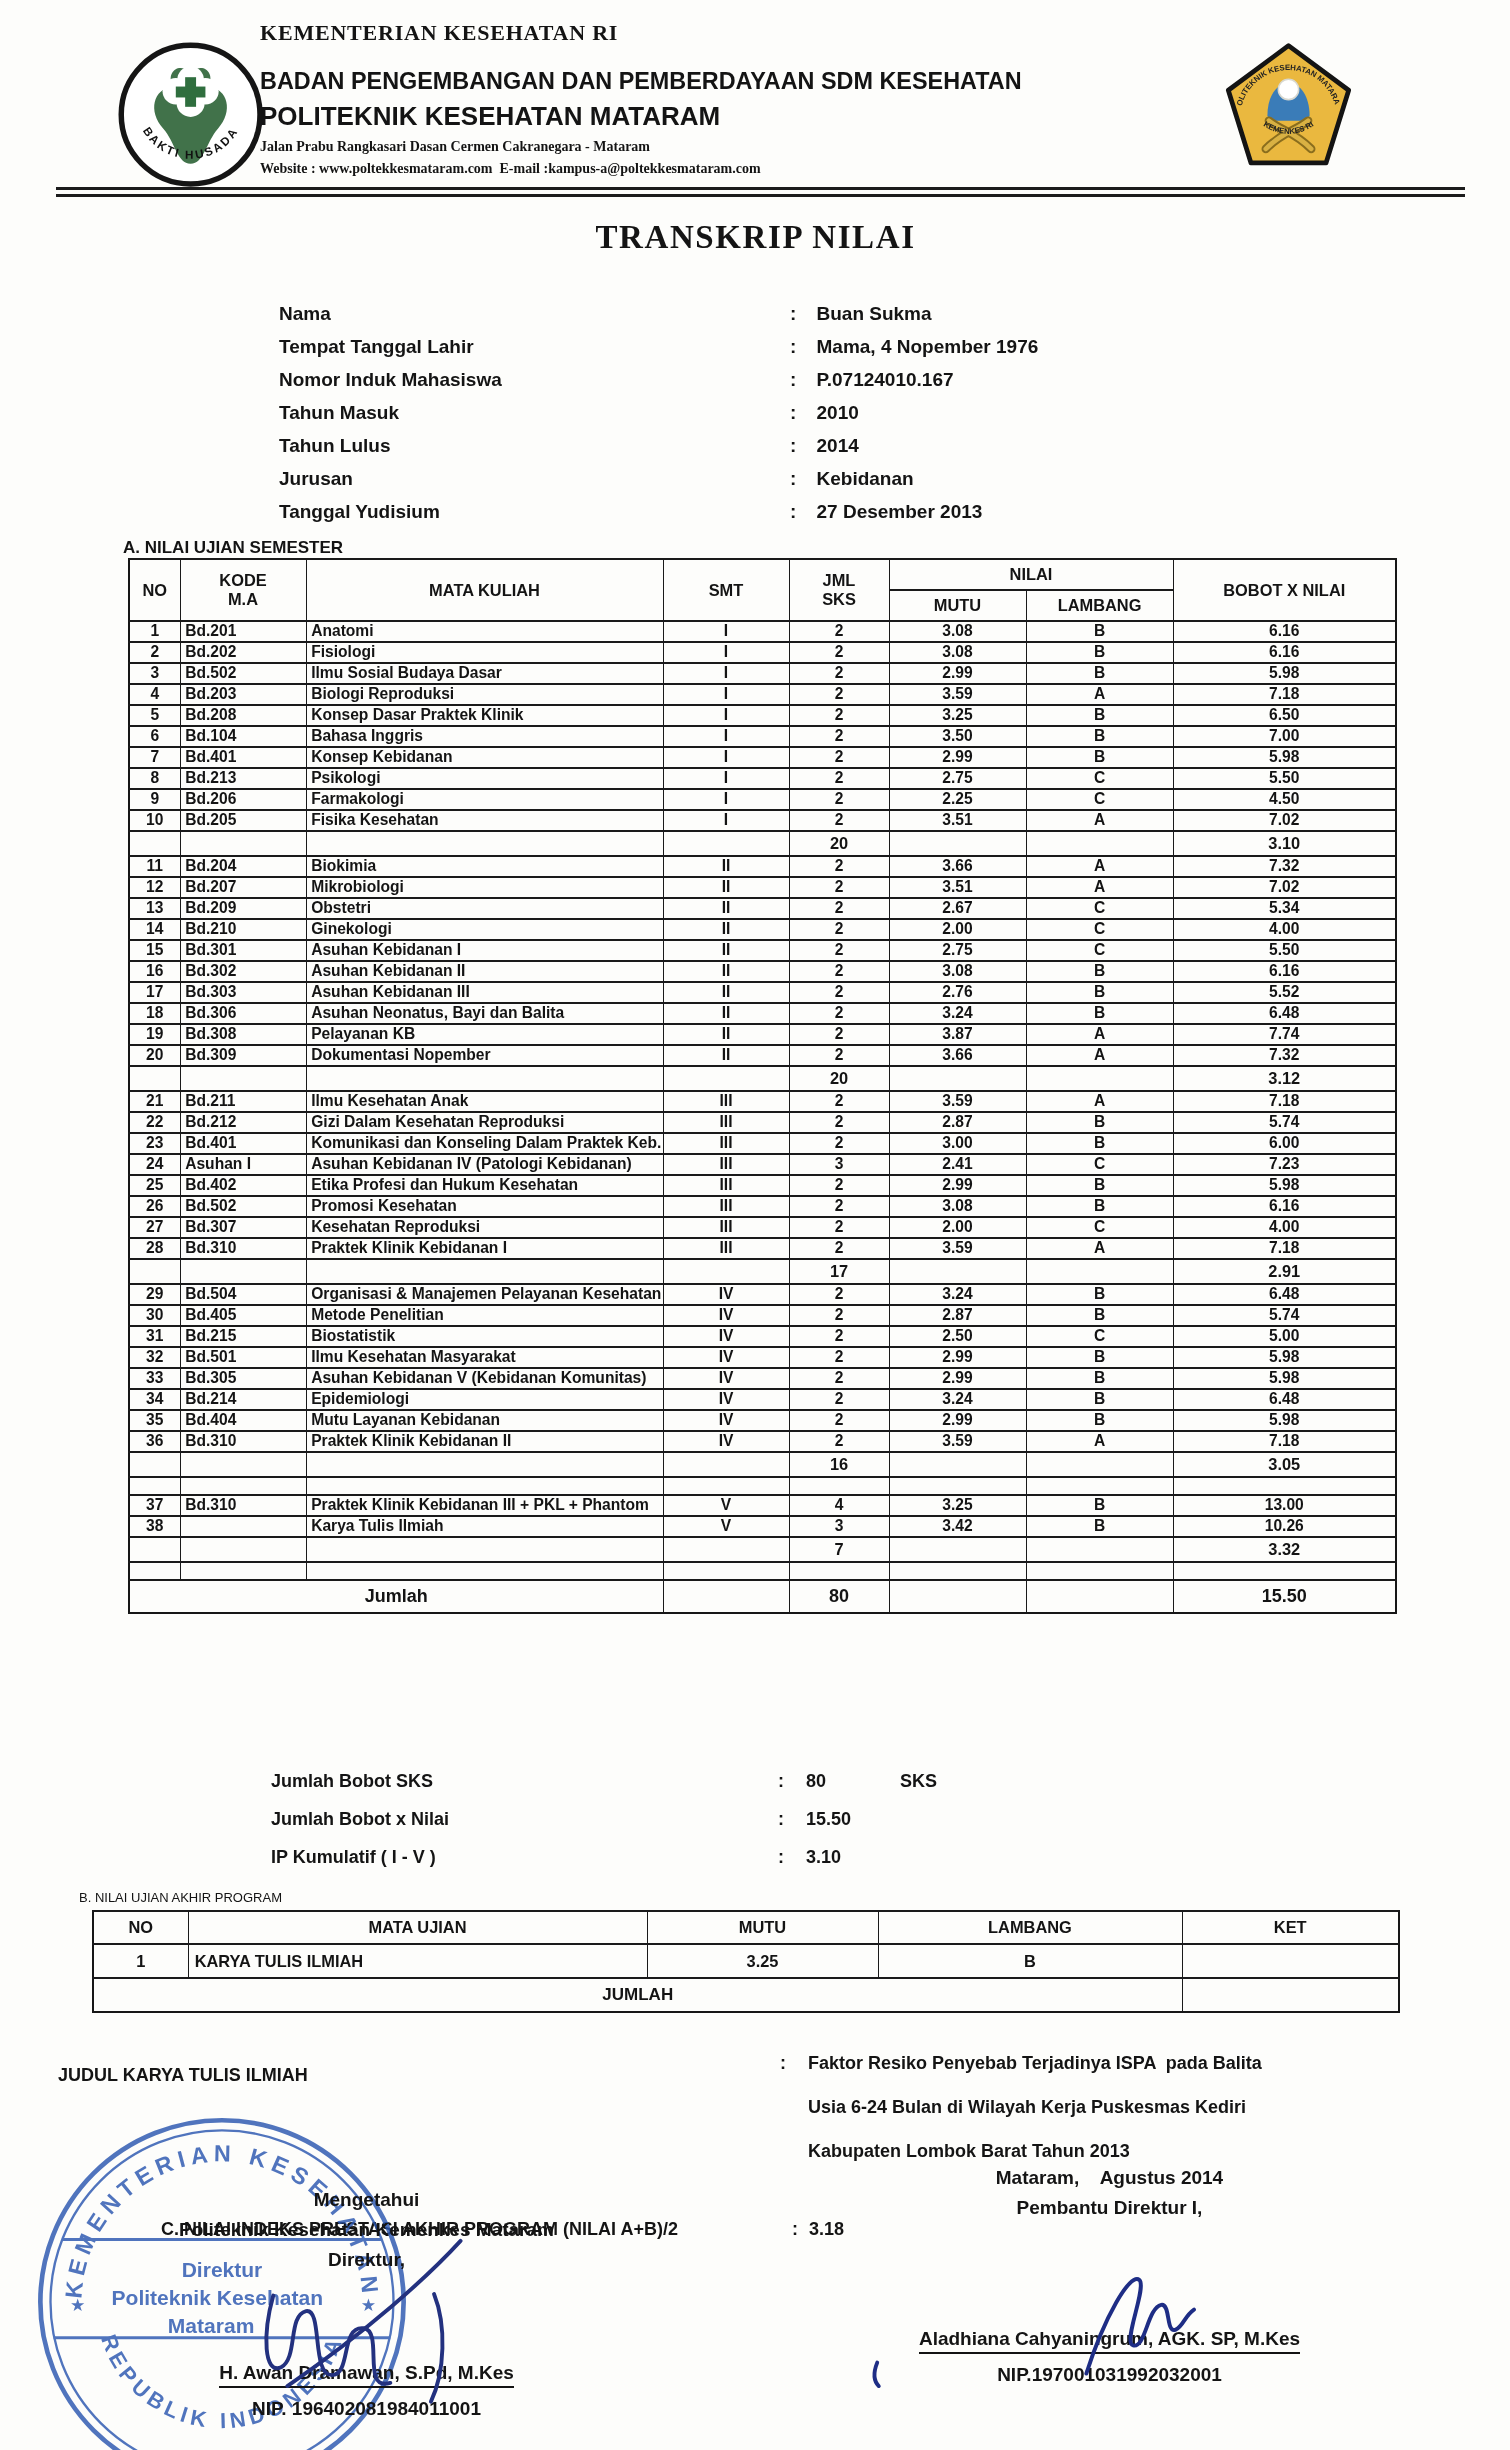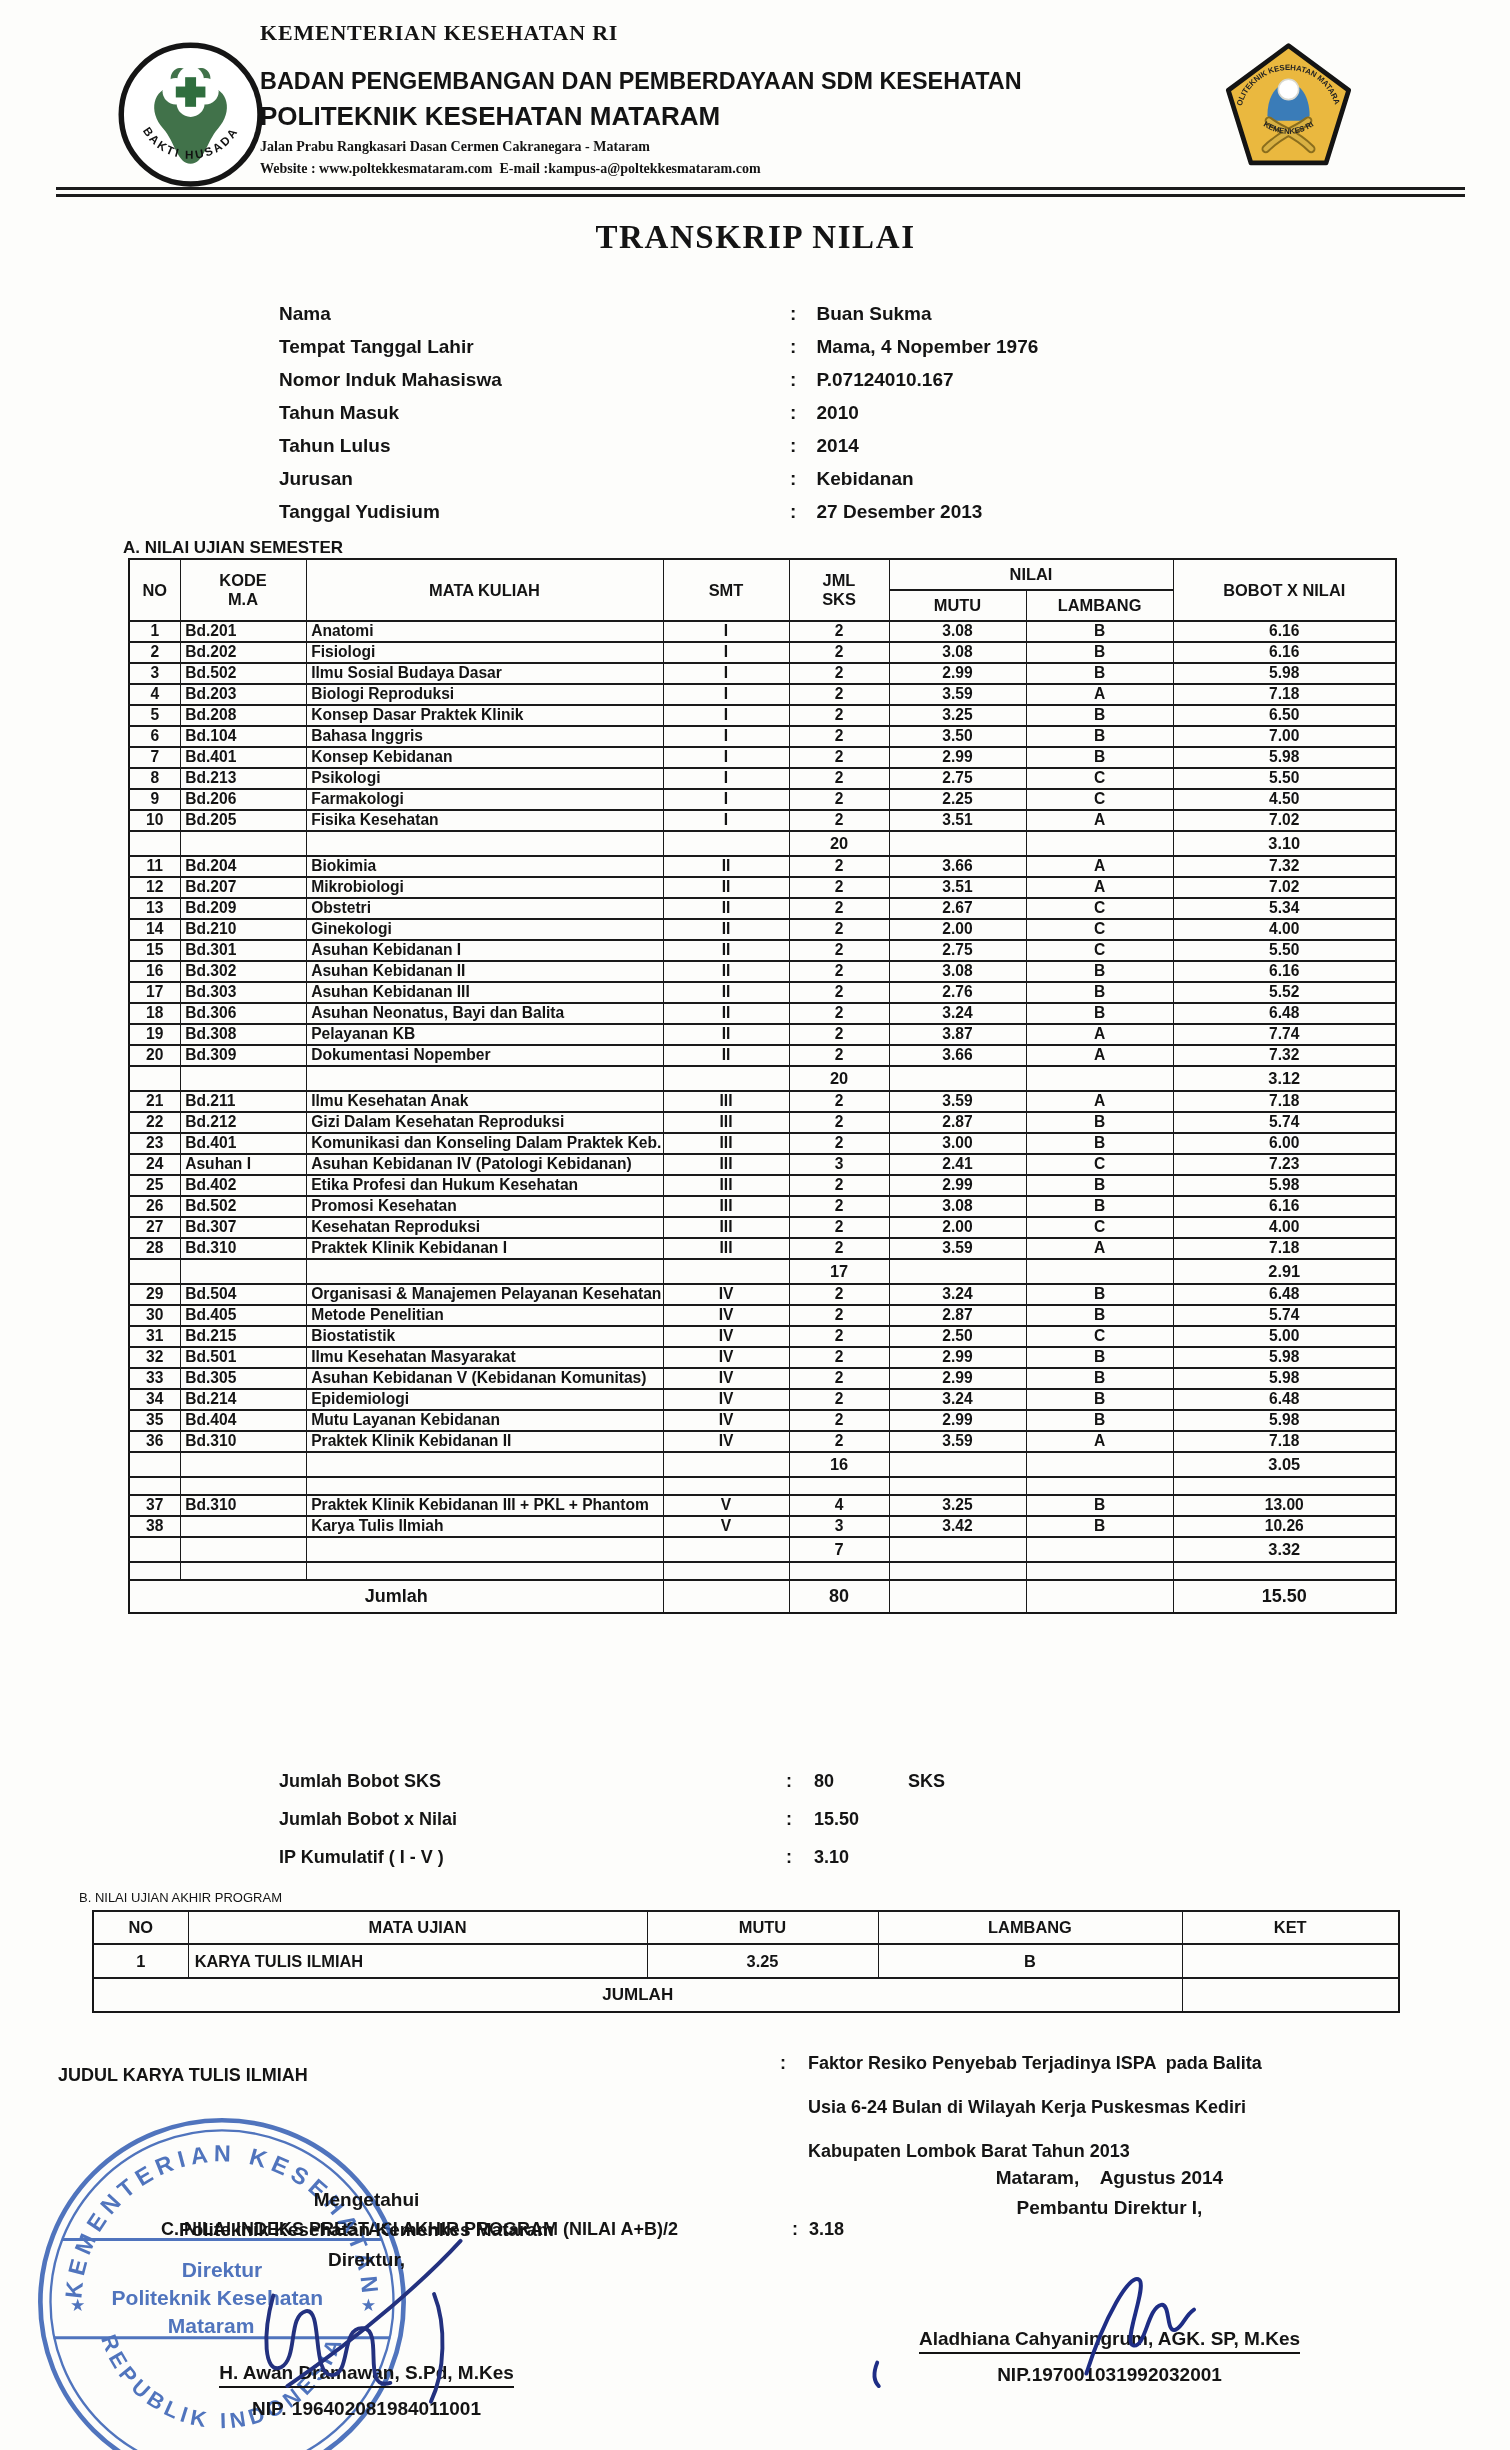--- a/index.html
+++ b/index.html
@@ -46,21 +46,21 @@
   tr.row-subtotal td { height:25px; font-size:16.4px; }
   tr.row-spacer td { height:18px; }
   tr.row-total td { height:33px; font-size:18px; }
   tr.row-total .cell-label { text-align:center; }
   .tbl-b th { font-size:16.4px; height:33px; }
   .tbl-b td { font-size:16.4px; height:34px; }
   .tbl-b .b-mata { text-align:left; padding-left:6.2px; }
   .tbl-b .b-jumlah { text-align:center; font-size:17px; height:31px; }
 
   
-  .summary { position:absolute; top:1762px; left:279px; font-size:18px; font-weight:bold; }
+  .summary { position:absolute; top:1762px; left:271px; font-size:18px; font-weight:bold; }
   .sum-row { display:flex; height:38px; align-items:center; }
   .sum-label { width:507px; }
   .sum-colon { width:28px; }
   .sum-value { width:94px; white-space:pre; }
   .sum-unit { }
 
   
   .judul-label { position:absolute; top:2065px; left:58px; font-size:18px; font-weight:bold; }
   .judul-value { position:absolute; top:2041px; left:780px; font-size:18px; font-weight:bold; line-height:44px; }
   .jline { display:flex; }

